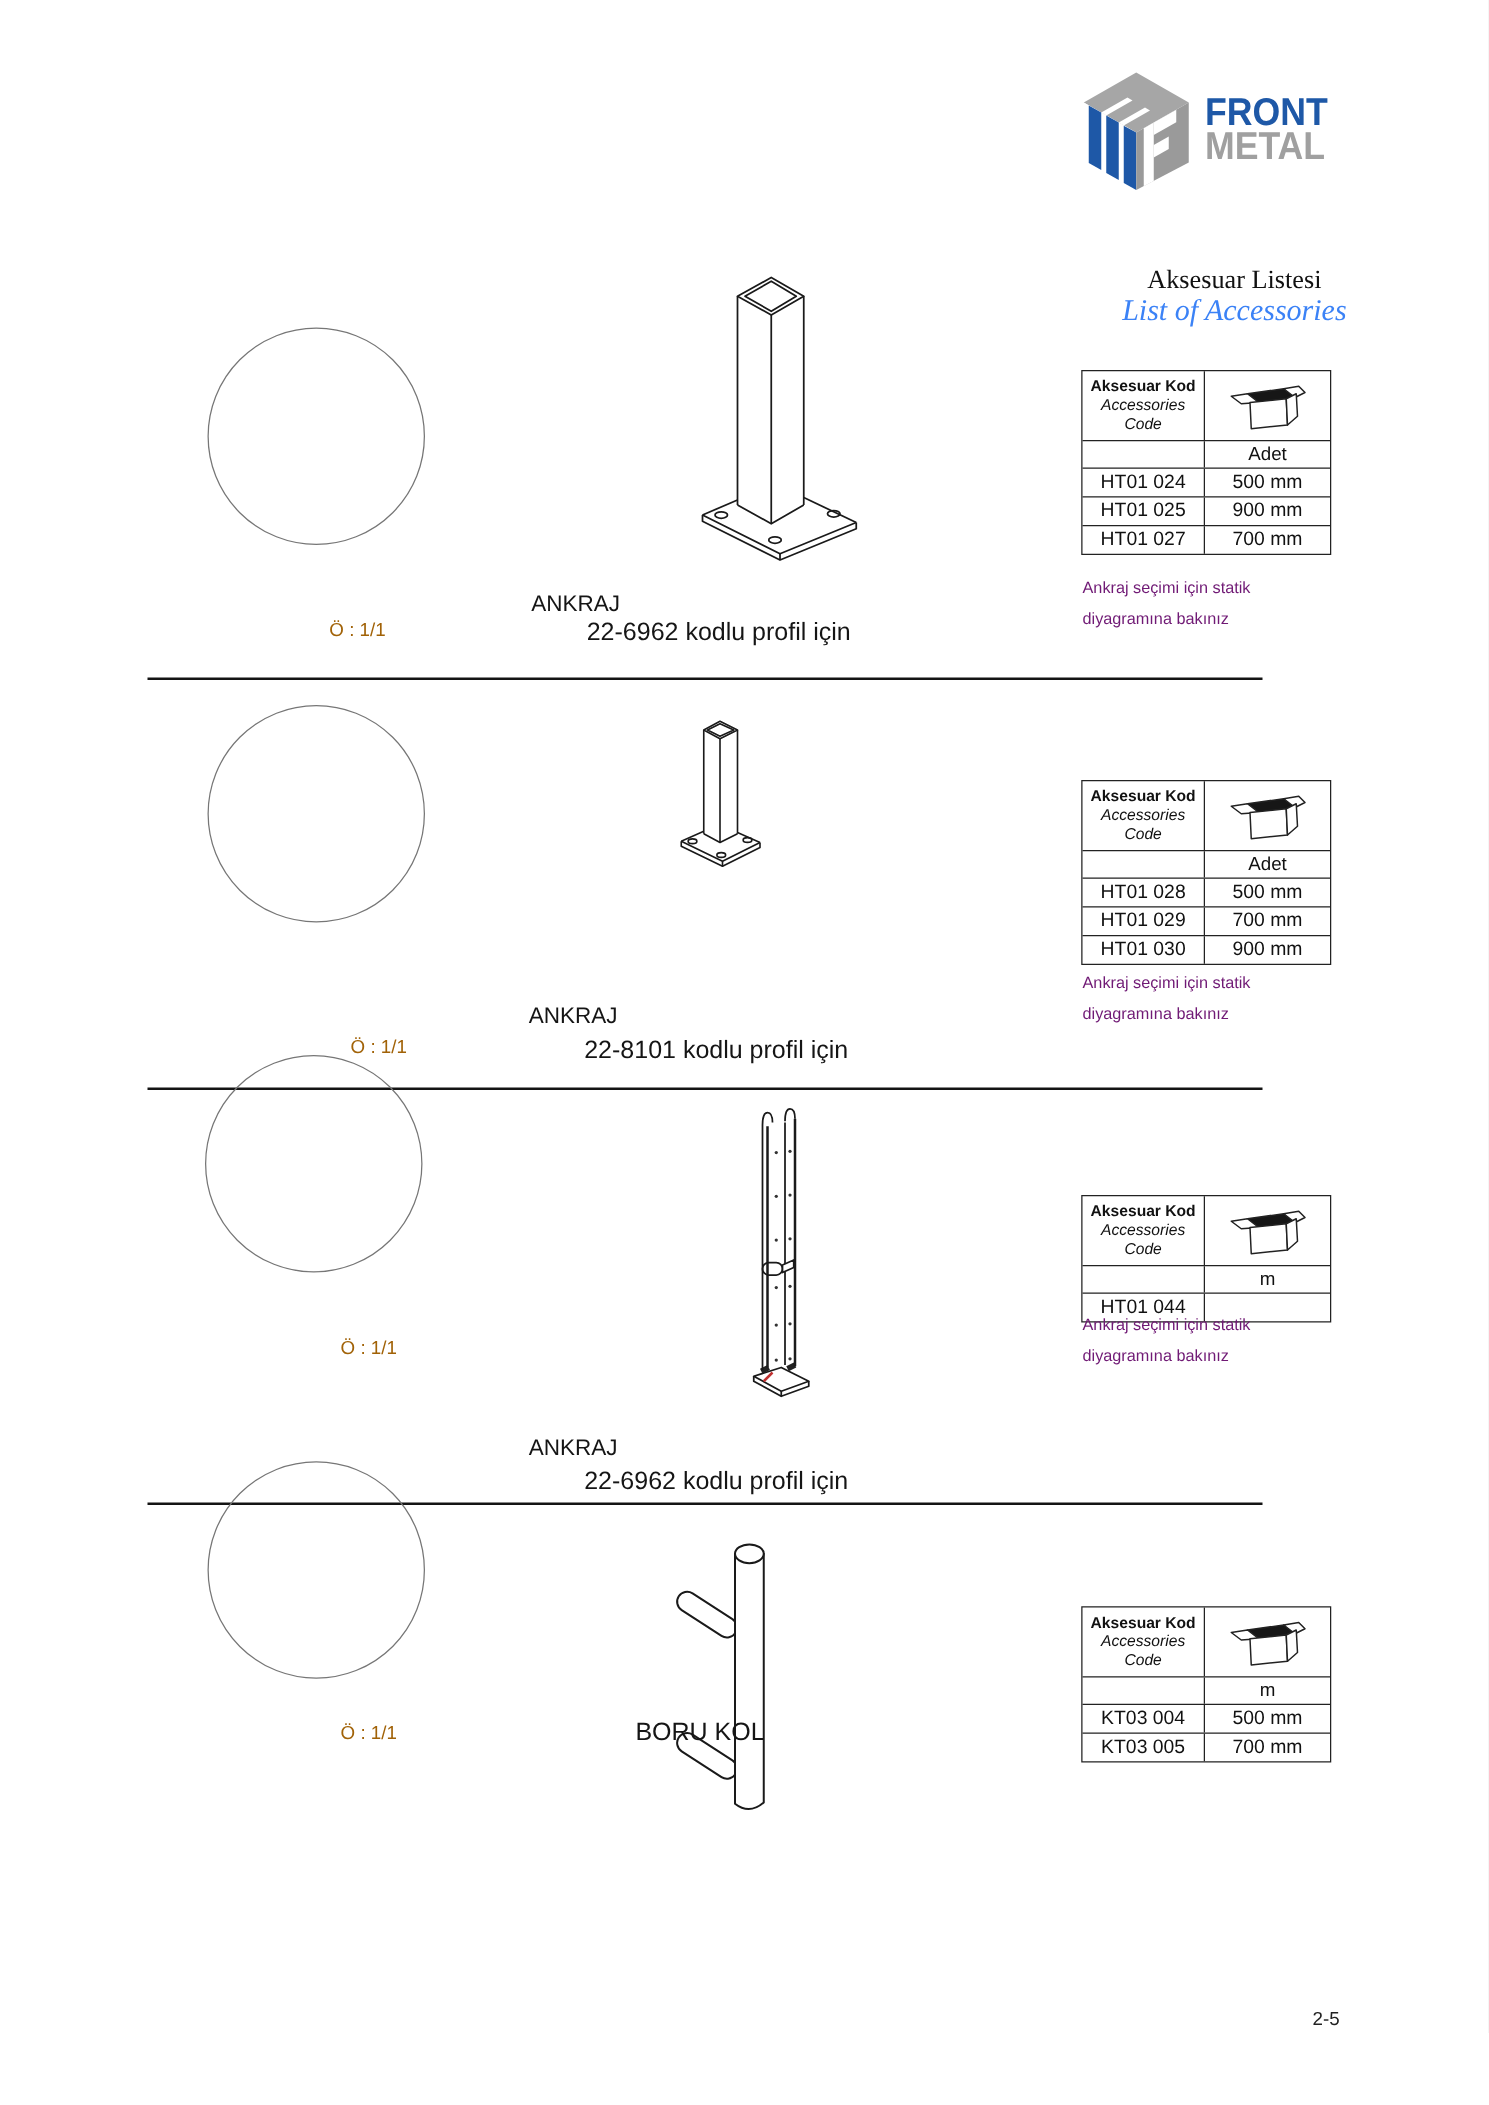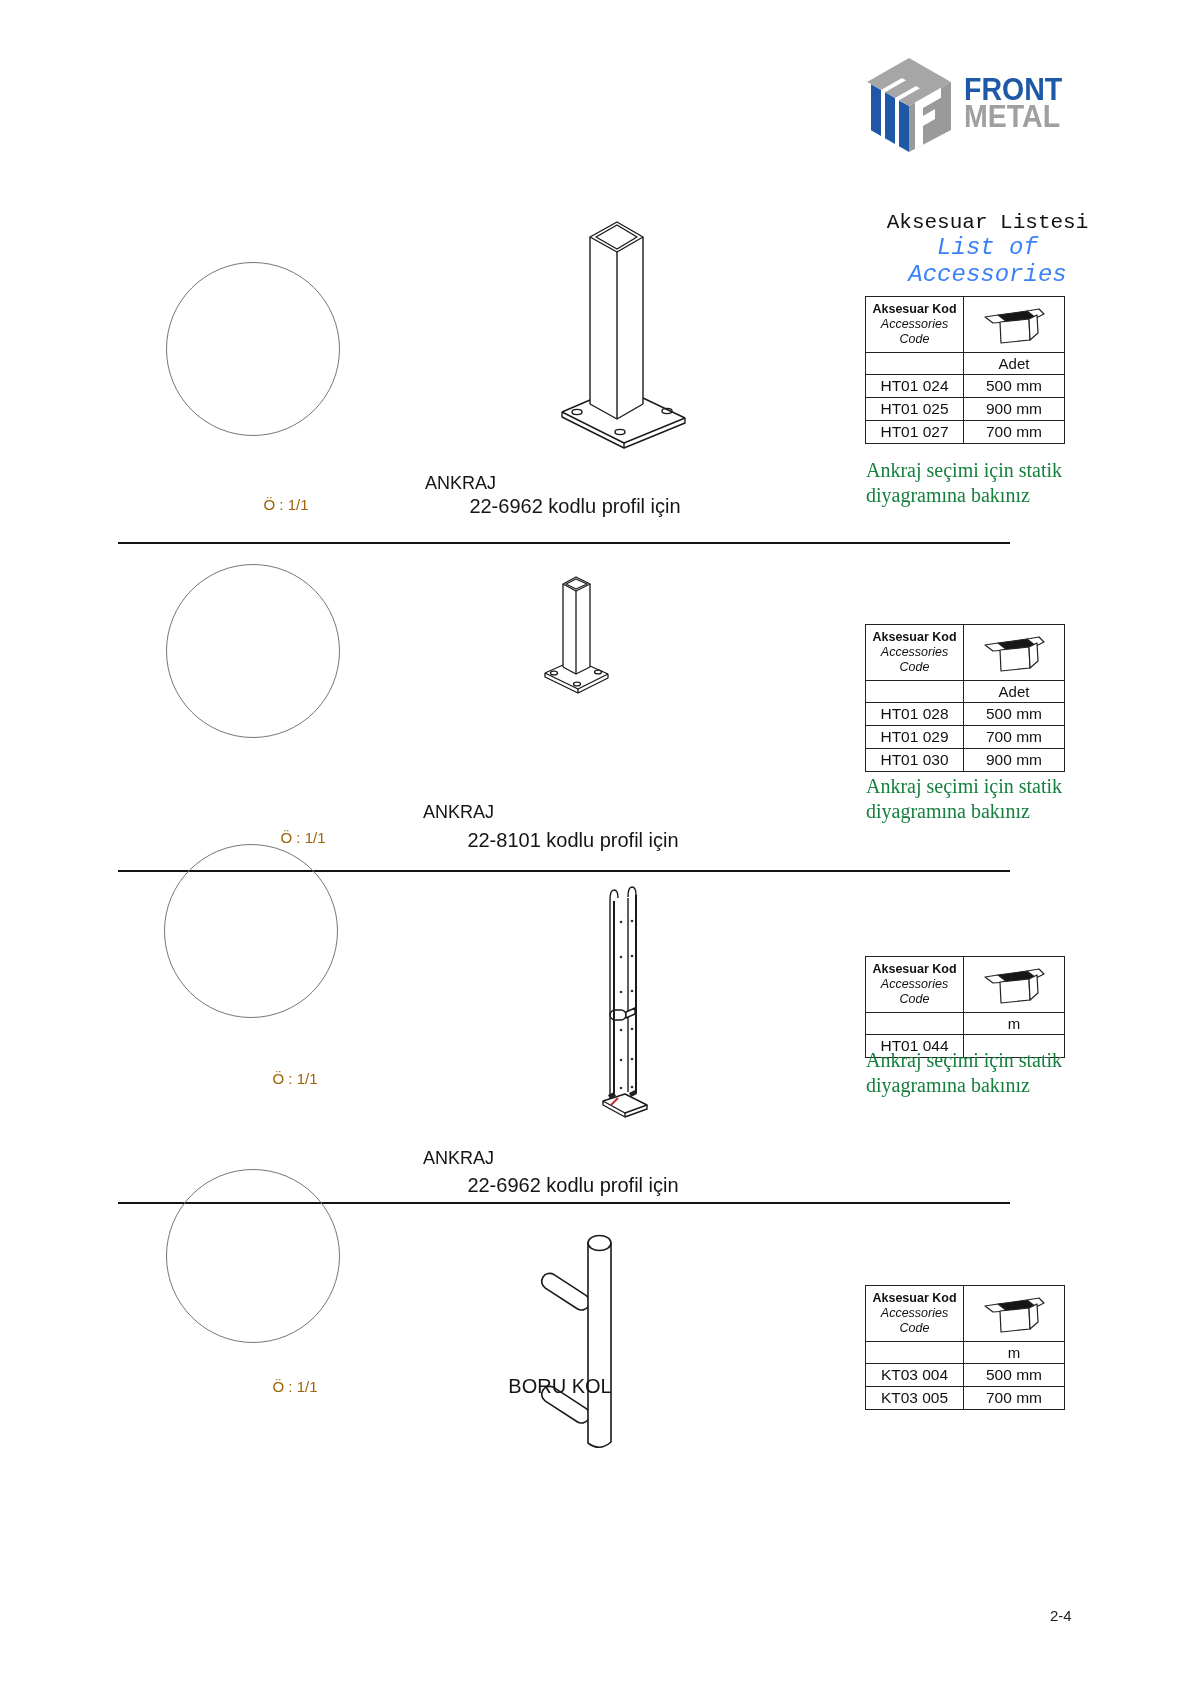--- a/index.html
+++ b/index.html
@@ -6,32 +6,32 @@
   #page{position:relative;width:1191px;height:1684px;background:#ffffff;margin:0 auto;
         font-family:"Liberation Sans",sans-serif;color:#111;overflow:hidden;}
   .abs{position:absolute;}
 
   .page-title{font-size:50px;letter-spacing:1px;color:#151515;}
 
   .logo-text{line-height:27px;font-weight:bold;font-size:31px;transform:scaleX(.92);transform-origin:left top;letter-spacing:0;}
   .logo-blue{color:#1e58a7;}
   .logo-gray{color:#a0a0a0;}
 
-  .list-header{width:215px;text-align:center;font-family:Liberation Mono, monospace;}
+  .list-header{width:215px;text-align:center;font-family:Liberation Serif, serif;}
   .list-header .l1{font-size:21px;color:#111;}
   .list-header .l2{font-size:24px;font-style:italic;color:#3b82f6;}
 
   .detail-circle{width:172px;height:172px;border:1px solid #767676;border-radius:50%;}
 
   .scale-label{width:100px;text-align:center;font-size:15px;color:#a16207;}
 
   .dwg-title{width:300px;font-size:18px;color:#151515;}
   .dwg-subtitle{width:300px;text-align:center;font-size:20px;color:#151515;}
 
-  .note{width:210px;font-size:20px;line-height:24.5px;color:#15803d;font-family:Liberation Serif, serif;}
+  .note{width:210px;font-size:13px;line-height:24.5px;color:#701a75;}
 
   .divider{height:2px;background:#141414;width:892px;left:118px;}
 
   .acc-table{width:198px;border:1.5px solid #222;background:#fff;box-sizing:content-box;}
   .t-row{display:flex;border-top:1px solid #222;}
   .t-row.first{border-top:none;}
   .cell-code{width:97px;border-right:1px solid #222;display:flex;flex-direction:column;
              align-items:center;justify-content:center;text-align:center;}
   .cell-val{flex:1;display:flex;align-items:center;justify-content:center;text-align:center;}
   .t-head{height:55px;}
@@ -328,15 +328,15 @@
     <div class="t-row t-data">
       <div class="cell-code">KT03 004</div>
       <div class="cell-val">500 mm</div>
     </div>
     <div class="t-row t-data">
       <div class="cell-code">KT03 005</div>
       <div class="cell-val">700 mm</div>
     </div>
   </div>
 
-  <div class="abs page-num" style="left:1050px;top:1607px;">2-4</div>
+  <div class="abs page-num" style="left:1050px;top:1607px;">2-5</div>
 
 </div>
 
 </body></html>

